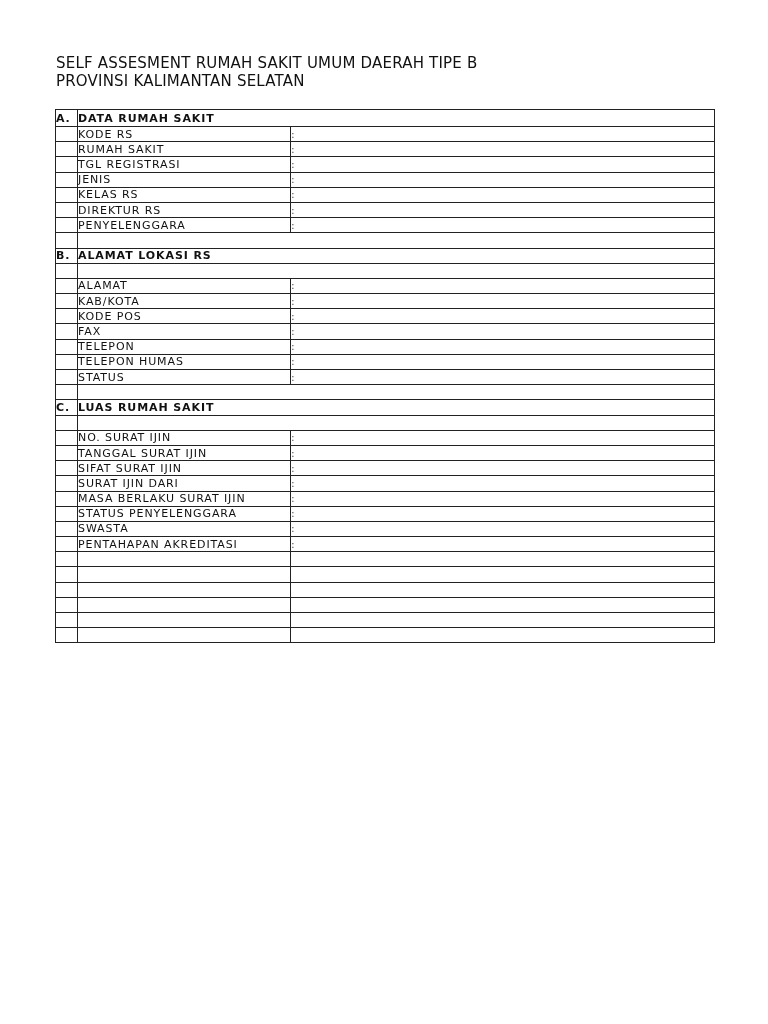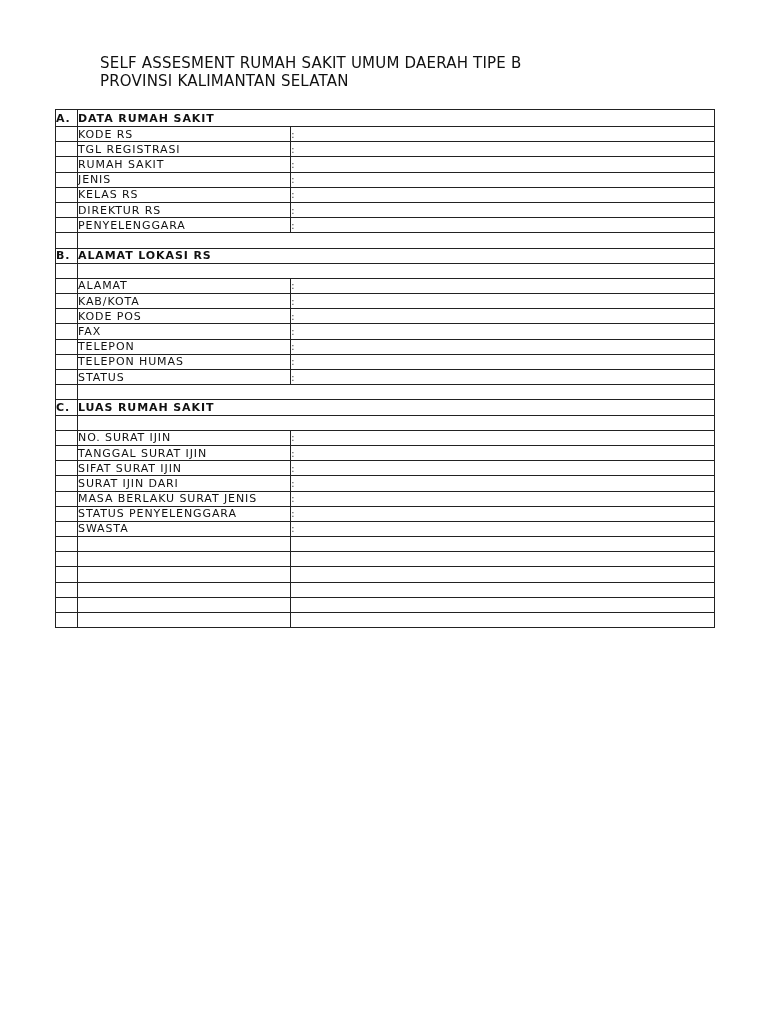--- a/index.html
+++ b/index.html
@@ -1,17 +1,17 @@
 <!DOCTYPE html>
 <html><head>
 <meta charset="utf-8">
 <style>
   html, body { margin: 0; padding: 0; background: #ffffff; }
   body { width: 768px; height: 1024px; position: relative; overflow: hidden; font-family: "DejaVu Sans", sans-serif; color: #111; }
-  .title { position: absolute; left: 56px; font-size: 15px; letter-spacing: 0.2px; color: #111; margin-left: 44px; }
+  .title { position: absolute; left: 56px; font-size: 15px; letter-spacing: 0.2px; color: #111; }
   #t1 { top: 54px; }
   #t2 { top: 72px; }
   table.form { position: absolute; left: 55px; top: 109px; width: 659px; border-collapse: collapse; table-layout: fixed; }
   table.form td { border: 1px solid #222; height: 14.2px; padding: 0; font-size: 11px; letter-spacing: 0.9px; line-height: 13px; white-space: nowrap; overflow: hidden; vertical-align: middle; }
   col.c1 { width: 22px; }
   col.c2 { width: 213px; }
   col.c3 { width: 424px; }
   td.sec-letter { font-weight: bold; padding-left: 4px; font-size: 11.5px; letter-spacing: 0.5px; }
   td.sec-title { font-weight: bold; font-size: 11.5px; letter-spacing: 0.8px; padding-left: 1px; }
   td.label { padding-left: 18px; }
@@ -36,26 +36,26 @@
       <td class="sec-letter">A.</td>
       <td class="sec-title" colspan="2">DATA RUMAH SAKIT</td>
     </tr>
     <tr>
         <td></td>
         <td class="label">KODE RS</td>
         <td class="value">:</td>
       </tr>
     <tr>
         <td></td>
+        <td class="label">RUMAH SAKIT</td>
+        <td class="value">:</td>
+      </tr>
+    <tr>
+        <td></td>
         <td class="label">TGL REGISTRASI</td>
-        <td class="value">:</td>
-      </tr>
-    <tr>
-        <td></td>
-        <td class="label">RUMAH SAKIT</td>
         <td class="value">:</td>
       </tr>
     <tr>
         <td></td>
         <td class="label">JENIS</td>
         <td class="value">:</td>
       </tr>
     <tr>
         <td></td>
         <td class="label">KELAS RS</td>
@@ -147,31 +147,36 @@
         <td class="label">SIFAT SURAT IJIN</td>
         <td class="value">:</td>
       </tr>
     <tr>
         <td></td>
         <td class="label">SURAT IJIN DARI</td>
         <td class="value">:</td>
       </tr>
     <tr>
         <td></td>
-        <td class="label">MASA BERLAKU SURAT JENIS</td>
+        <td class="label">MASA BERLAKU SURAT IJIN</td>
         <td class="value">:</td>
       </tr>
     <tr>
         <td></td>
         <td class="label">STATUS PENYELENGGARA</td>
         <td class="value">:</td>
       </tr>
     <tr>
         <td></td>
         <td class="label">SWASTA</td>
+        <td class="value">:</td>
+      </tr>
+    <tr>
+        <td></td>
+        <td class="label">PENTAHAPAN AKREDITASI</td>
         <td class="value">:</td>
       </tr>
 
     <tr>
         <td></td>
         <td></td>
         <td></td>
       </tr>
     <tr>
         <td></td>

